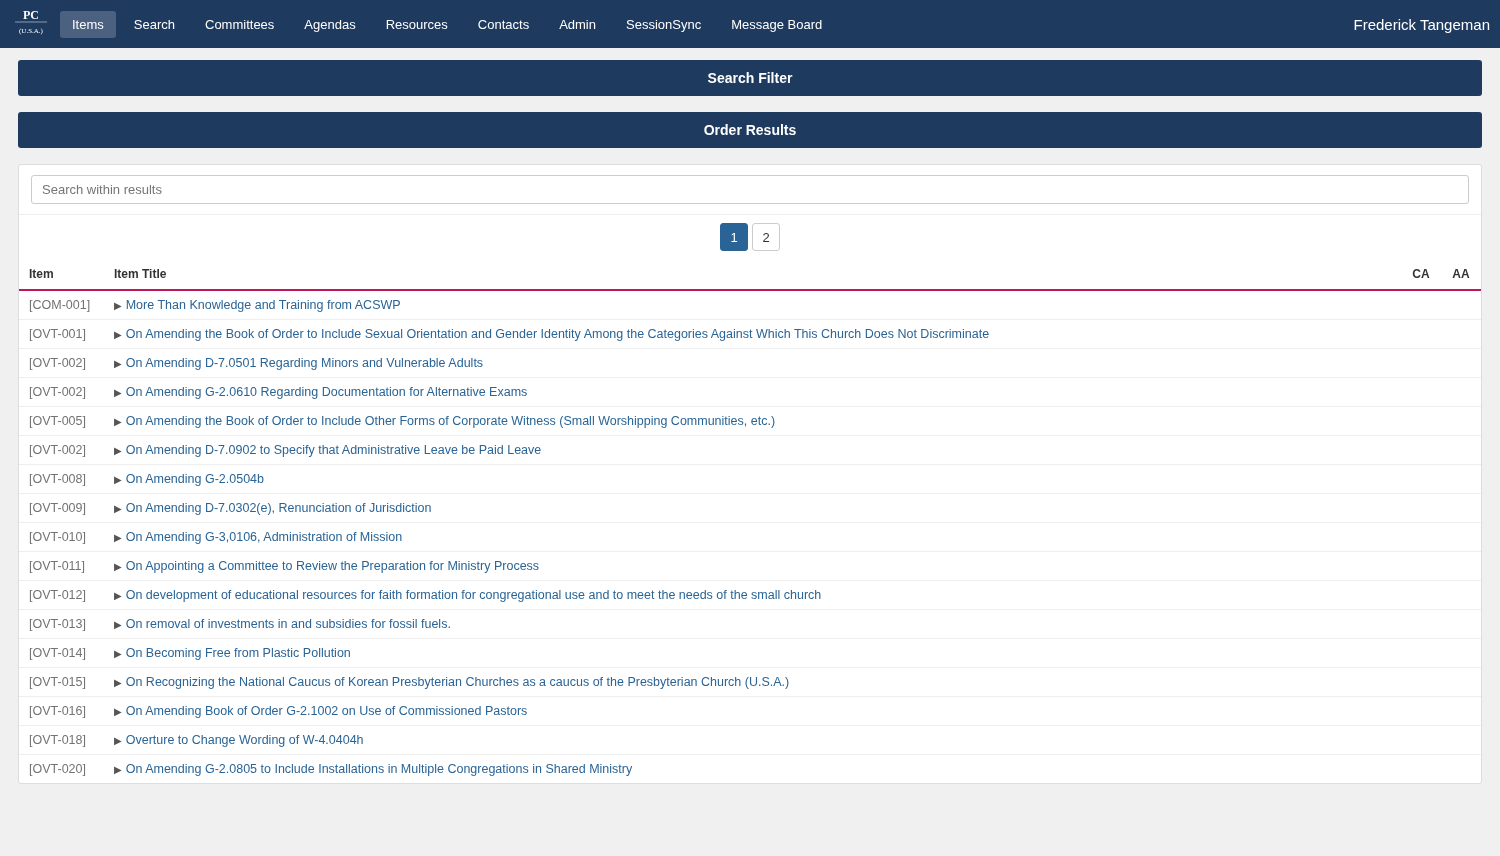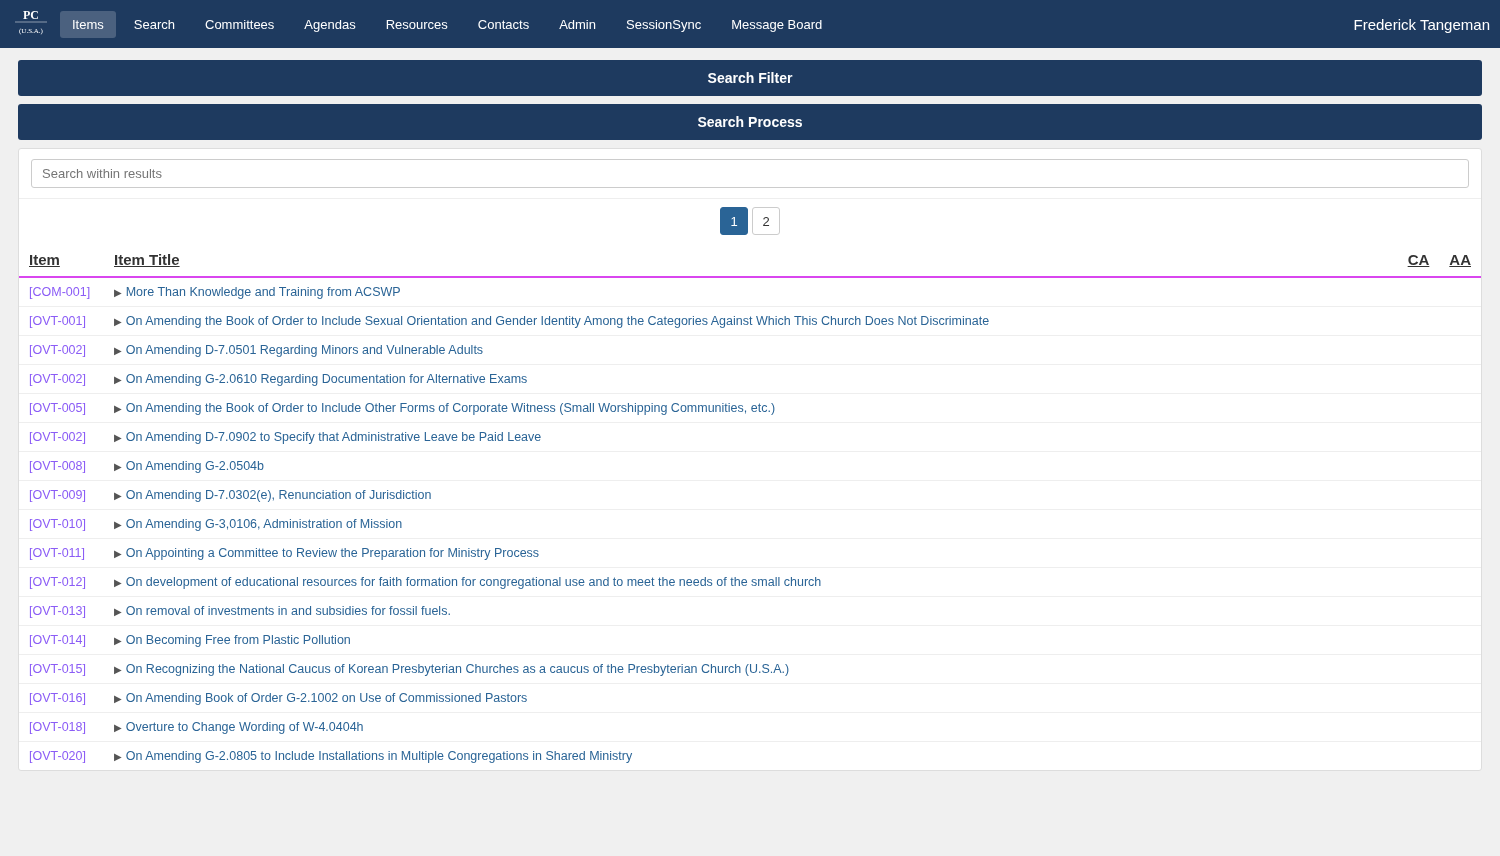--- a/index.html
+++ b/index.html
@@ -47,21 +47,21 @@
     }
 
     
     .section-header {
       background: #1e3a5f;
       color: #fff;
       padding: 10px 16px;
       font-size: 14px;
       font-weight: bold;
       border-radius: 3px;
-      margin-bottom: 8px;
+      margin-bottom: 16px;
       text-align: center;
     }
 
     
     .results-panel {
       background: #fff;
       border: 1px solid #ddd;
       border-radius: 3px;
       margin-bottom: 24px;
     }
@@ -108,40 +108,39 @@
     }
 
     
     .items-table {
       width: 100%;
       border-collapse: collapse;
     }
     .items-table th {
       text-align: left;
       padding: 8px 10px;
-      font-size: 15px;
+      font-size: 12px;
       font-weight: bold;
       color: #333;
-      border-bottom: 2px solid #d946ef;
-      text-decoration: underline;
+      border-bottom: 2px solid #be185d;
     }
     .items-table th.col-ca, .items-table th.col-aa {
       text-align: center;
       width: 40px;
     }
     .items-table td {
       padding: 7px 10px;
       font-size: 12.5px;
       border-bottom: 1px solid #eee;
       vertical-align: middle;
     }
     .items-table tr:last-child td { border-bottom: none; }
 
     .item-code {
-      color: #8b5cf6;
+      color: #737373;
       white-space: nowrap;
       font-size: 12.5px;
       width: 85px;
     }
     .item-title {
       color: #2a6496;
       cursor: pointer;
     }
 
     .arrow-icon {
@@ -180,21 +179,21 @@
     <div class="navbar-item">SessionSync</div>
     <div class="navbar-item">Message Board</div>
   </div>
   <div class="navbar-user">Frederick Tangeman</div>
 </nav>
 
 <div class="main-content">
 
   <div class="section-header">Search Filter</div>
 
-  <div class="section-header">Search Process</div>
+  <div class="section-header">Order Results</div>
 
   <div class="results-panel">
 
     <div class="search-within-wrap">
       <input type="text" class="search-within-input" placeholder="Search within results" style="">
     </div>
 
     <div class="pagination">
       <div class="page-btn active">1</div>
       <div class="page-btn">2</div>

